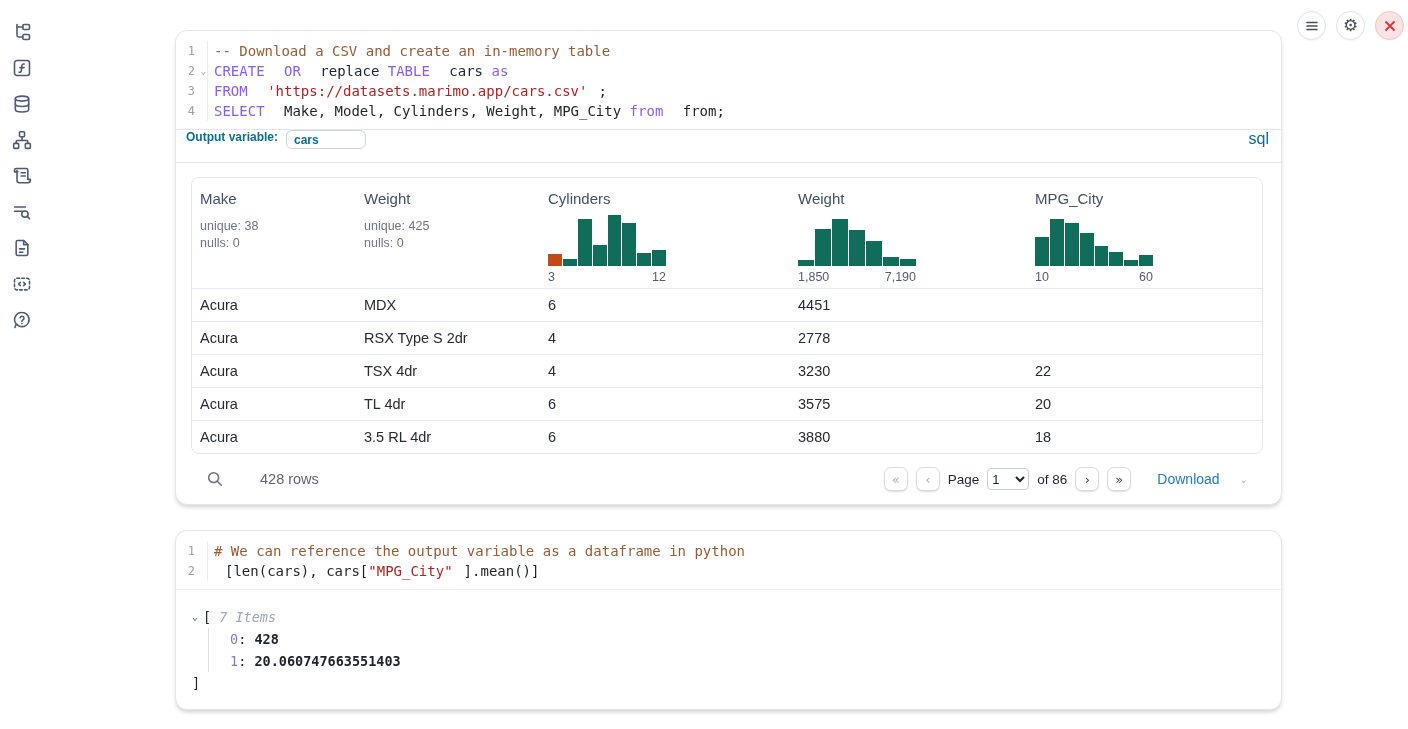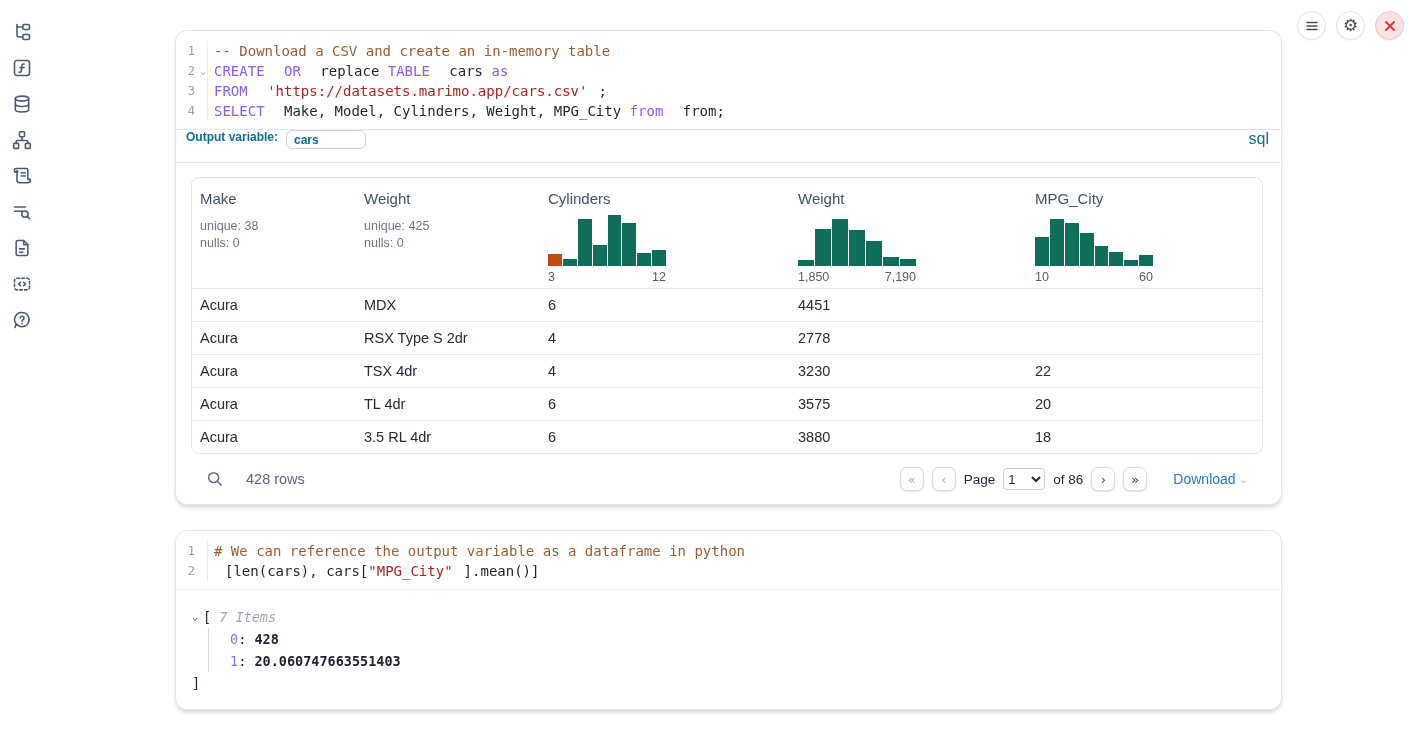--- a/index.html
+++ b/index.html
@@ -57,30 +57,30 @@
   .hist-wrap { margin-top:2px; width:118px; }
   .hist-bars { display:flex; align-items:flex-end; gap:1px; height:54px; }
   .hist-bar { flex:1; background:#0f6d5a; }
   .hist-labels { display:flex; justify-content:space-between; font-size:12.5px; color:#525e70; margin-top:4px; height:18px; }
   .trow { border-top:1px solid #e6e9ee; height:33px; }
   .tcell { padding-left:8px; font-size:14.5px; color:#252c38; display:flex; align-items:center; }
 
   
   .table-footer { height:50px; display:flex; align-items:center; padding:0 15px; }
   .search-btn { color:#6b7380; width:18px; height:18px; cursor:pointer; }
-  .row-count { margin-left:22px; font-size:14.5px; color:#5d6674; }
+  .row-count { margin-left:36px; font-size:14.5px; color:#5d6674; }
   .pager { margin-left:auto; display:flex; align-items:center; gap:8px; }
   .pg-btn { width:24px; height:24px; border:1px solid #d8dce2; border-radius:7px; background:#fff;
     box-shadow:0 1px 1.5px rgba(0,0,0,.12); display:flex; align-items:center; justify-content:center;
     font-size:13px; cursor:pointer; color:#3f4754; font-family:"DejaVu Sans",sans-serif; }
   .pg-btn.dim { color:#a8aeb8; }
   .pg-text { font-size:13.5px; color:#1e2632; }
   .page-select { height:22px; min-width:42px; border:1px solid #c9cfd8; border-radius:4px;
     font-size:13px; color:#1e2632; background:#fff; }
-  .download { margin-left:26px; display:flex; align-items:center; gap:4px; cursor:pointer; }
+  .download { margin-left:26px; display:flex; align-items:center; gap:20px; cursor:pointer; }
   .download-label { font-size:14px; color:#1f7ad4; }
   .download-chev { font-size:10px; color:#9db4cc; }
 
   
   .cell-2 .code-area { border-bottom:1px solid #eef0f3; }
   .tree-out { padding:17px 16px 16px; font-family:"DejaVu Sans Mono",monospace; font-size:13.5px; color:#1b2330; }
   .tree-head { height:20px; line-height:20px; display:flex; align-items:center; }
   .tree-chev { font-size:10px; color:#3e4756; margin-right:5px; cursor:pointer; }
   .tree-items-label { margin-left:8px; font-style:italic; color:#a1a7b3; }
   .tree-entries { margin-left:16px; border-left:1px solid #d9dde3; padding-left:21px; margin-top:1px; }

